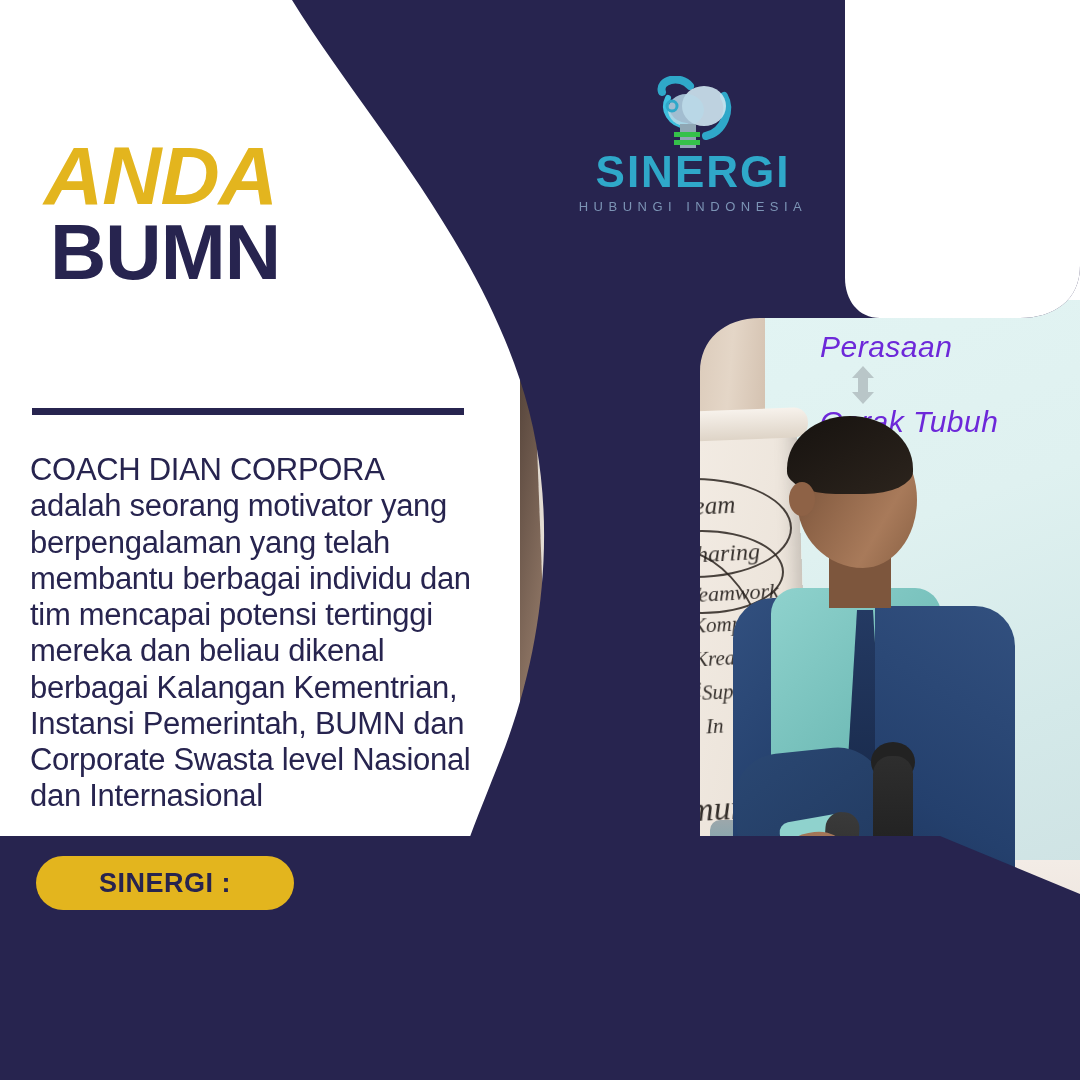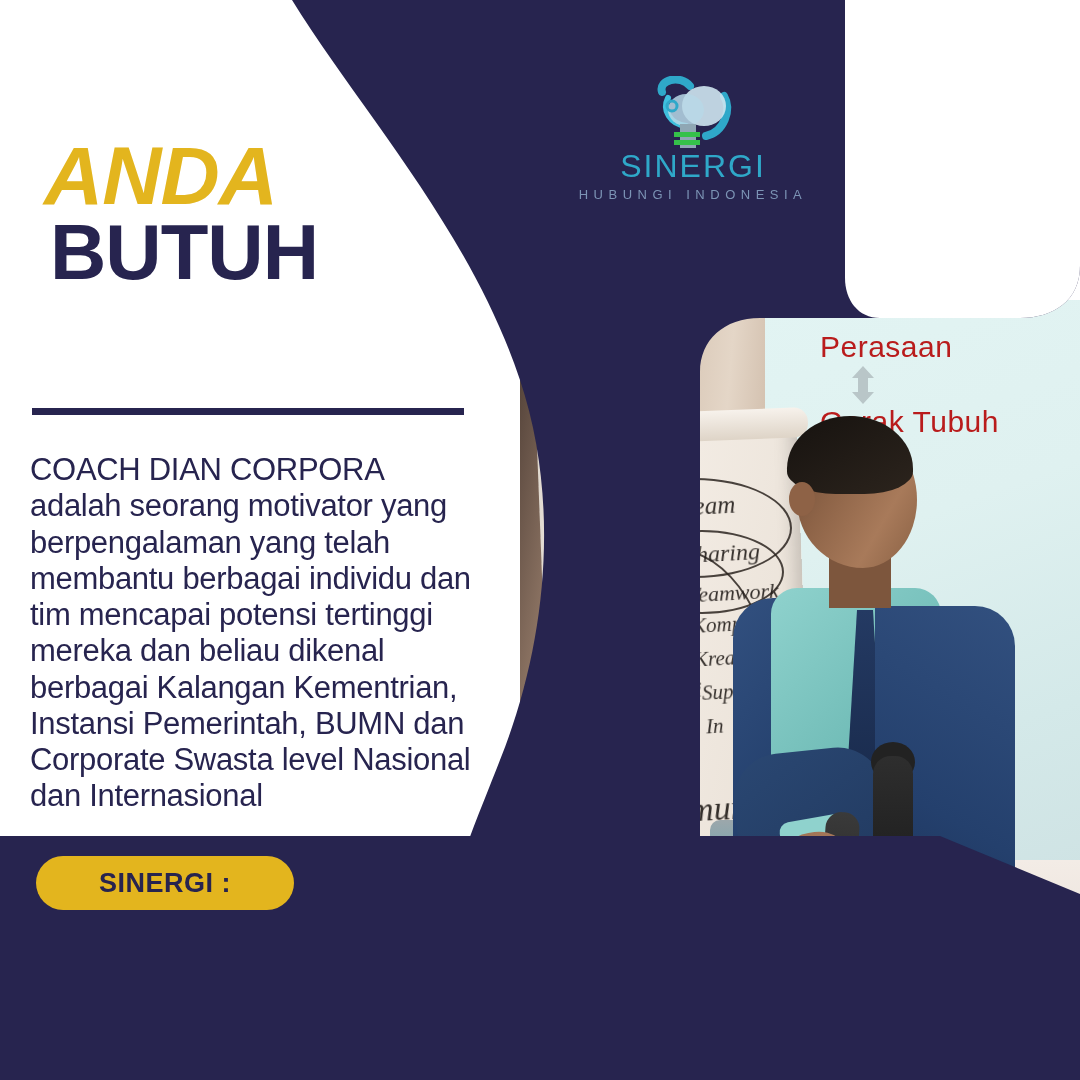--- a/index.html
+++ b/index.html
@@ -30,26 +30,27 @@
     background:#cfc7bd;
   }
   
   .proj-screen{
     position:absolute;
     left:245px; top:0px; width:340px; height:560px;
     background:linear-gradient(160deg,#e2f4f3 0%,#dff1f0 40%,#d4e9e9 75%,#cfe3e4 100%);
   }
   .proj-text{
     position:absolute;
-    color:#b91c1c;
+    color:#6d28d9;
     font-family:"Liberation Sans", sans-serif;
     font-weight:400;
     letter-spacing:.5px;
     filter:blur(0.7px);
     white-space:nowrap;
+    font-style:italic;
   }
   .proj-text.t1{left:300px; top:30px; font-size:30px;}
   .proj-text.t2{left:300px; top:105px; font-size:30px;}
   .proj-arrow{
     position:absolute;left:330px;top:66px;width:26px;height:38px;
     filter:blur(.6px);
   }
   
   .wall-left{
     position:absolute;left:0;top:0;width:140px;height:520px;
@@ -209,21 +210,21 @@
   
   .logo{
     position:absolute;left:568px;top:76px;width:250px;height:150px;
     text-align:center;
   }
   .logo-mark{
     position:relative;width:130px;height:78px;margin:0 auto;
   }
   .logo-word{
     font-family:"Liberation Sans", sans-serif;
-    font-weight:normal;font-size:32px;letter-spacing:2px;
+    font-weight:bold;font-size:44px;letter-spacing:2px;
     color:#2fa8c9;
     line-height:1;
     margin-top:-4px;
   }
   .logo-sub{
     font-family:"Liberation Sans", sans-serif;
     font-size:13px;letter-spacing:5.5px;
     color:#7c94b5;
     margin-top:5px;
   }
@@ -403,21 +404,21 @@
         <rect x="46" y="64" width="26" height="5" fill="#35c14a"></rect>
         <circle cx="44" cy="30" r="5" fill="none" stroke="#2FA8C9" stroke-width="3"></circle>
       </svg>
     </div>
     <div class="logo-word">SINERGI</div>
     <div class="logo-sub">HUBUNGI INDONESIA</div>
   </div>
 
   <div class="headline">
     <div class="h-anda">ANDA</div>
-    <div class="h-butuh">BUTUH</div>
+    <div class="h-butuh">BUMN</div>
   </div>
 
   <div class="divider"></div>
 
   <div class="body-copy">
     <span class="lead">COACH DIAN CORPORA</span><span>adalah seorang motivator yang berpengalaman yang telah membantu berbagai individu dan tim mencapai potensi tertinggi mereka dan beliau dikenal berbagai Kalangan Kementrian, Instansi Pemerintah, BUMN dan Corporate Swasta level Nasional dan Internasional</span>
   </div>
 
   <div class="bottom-bar"></div>
 

